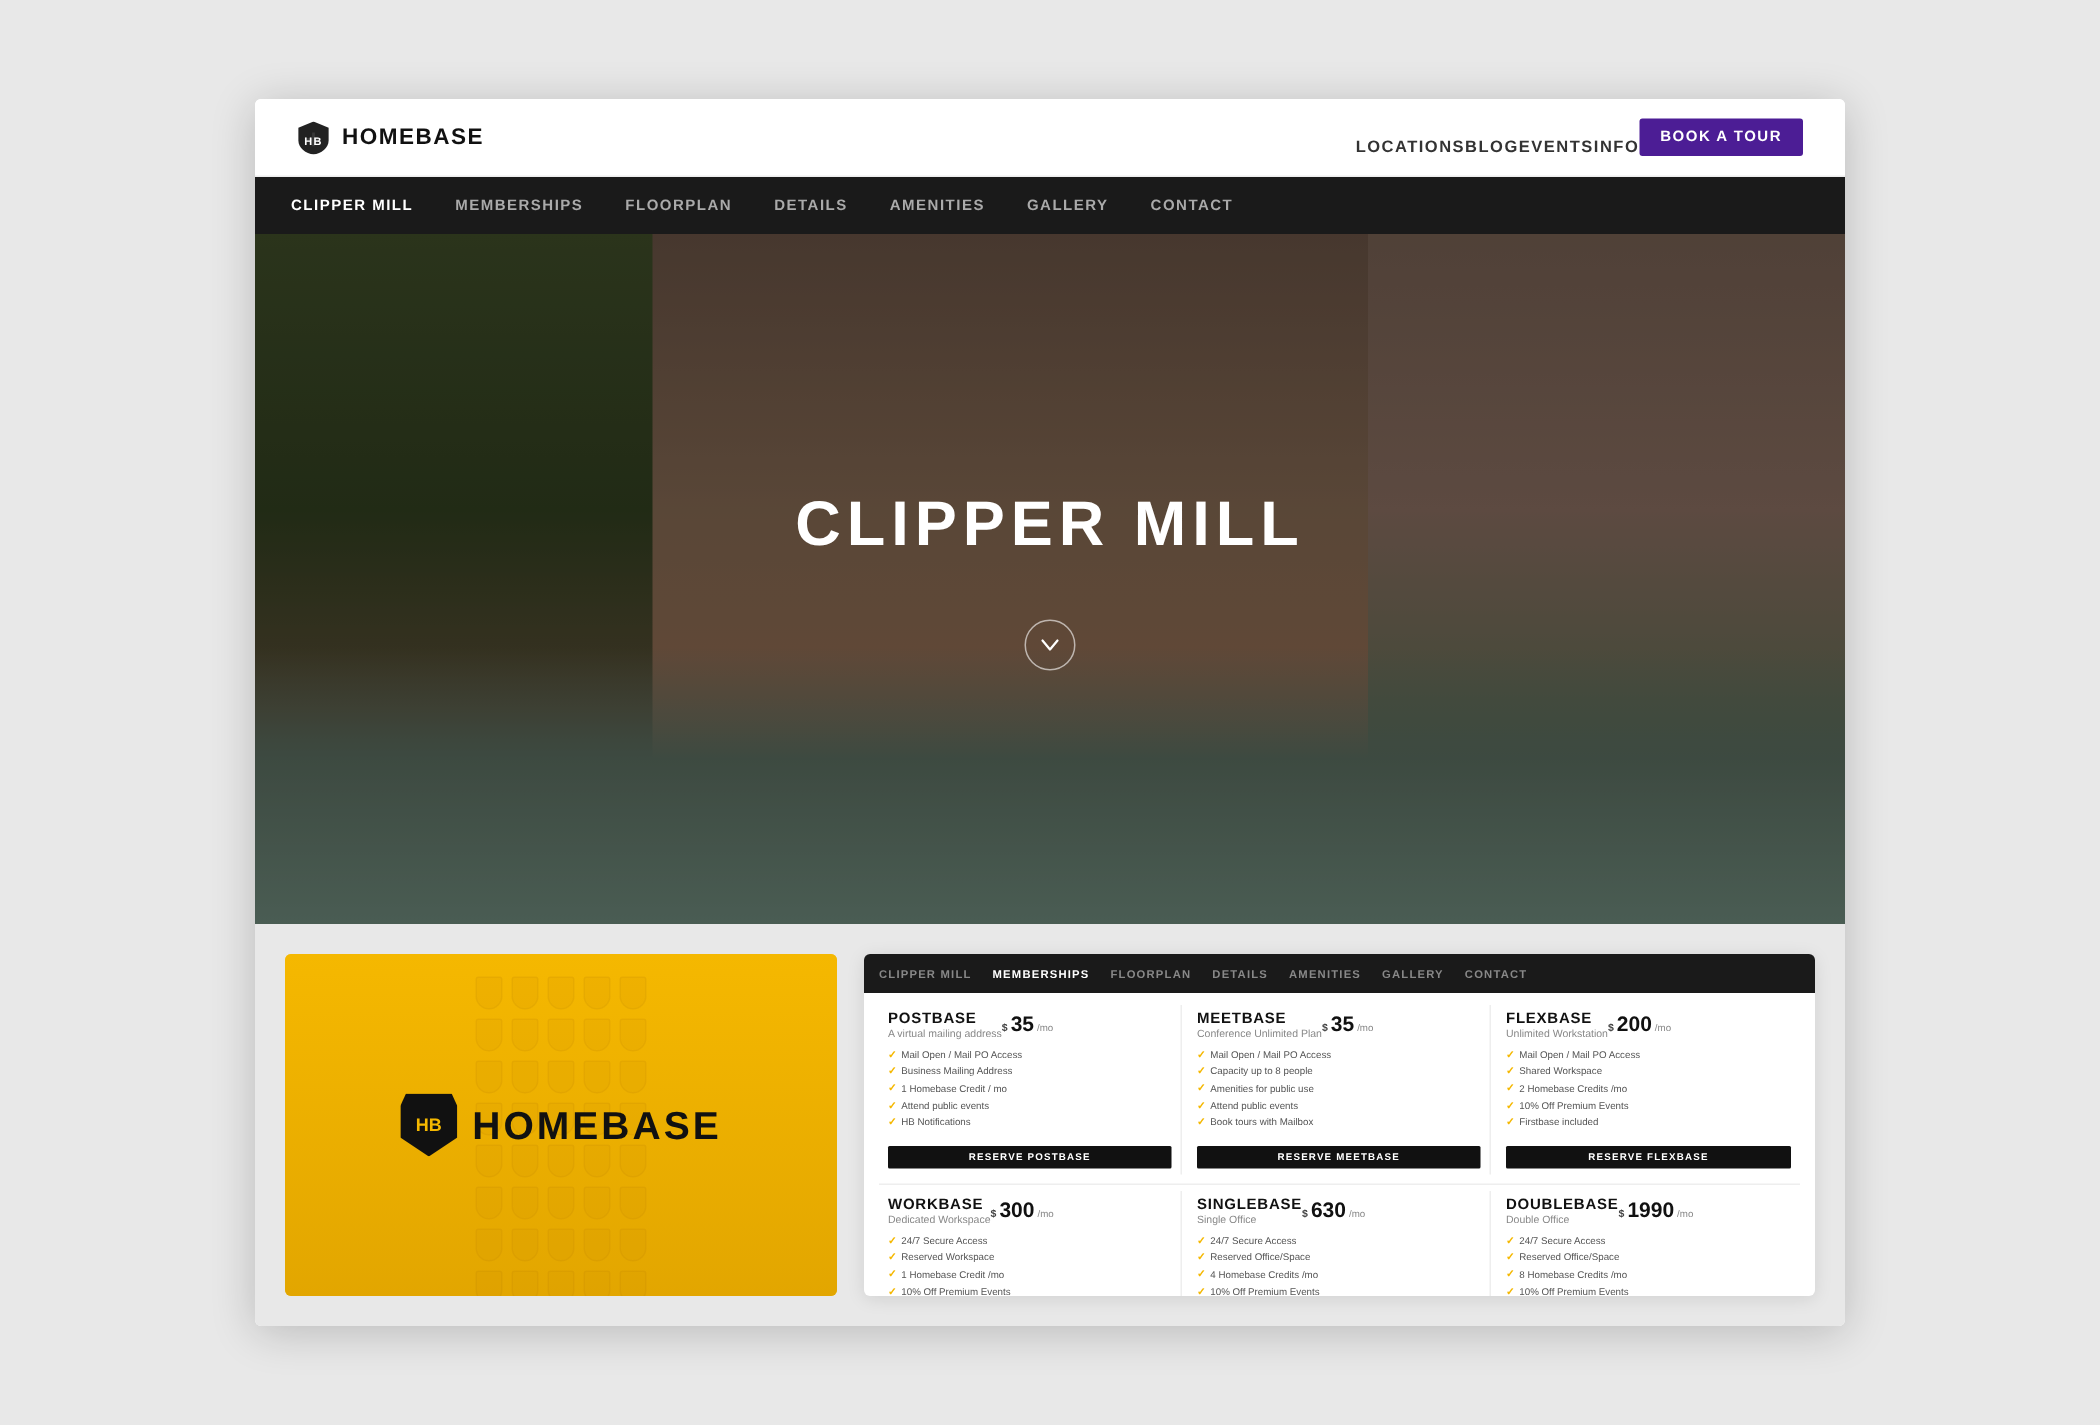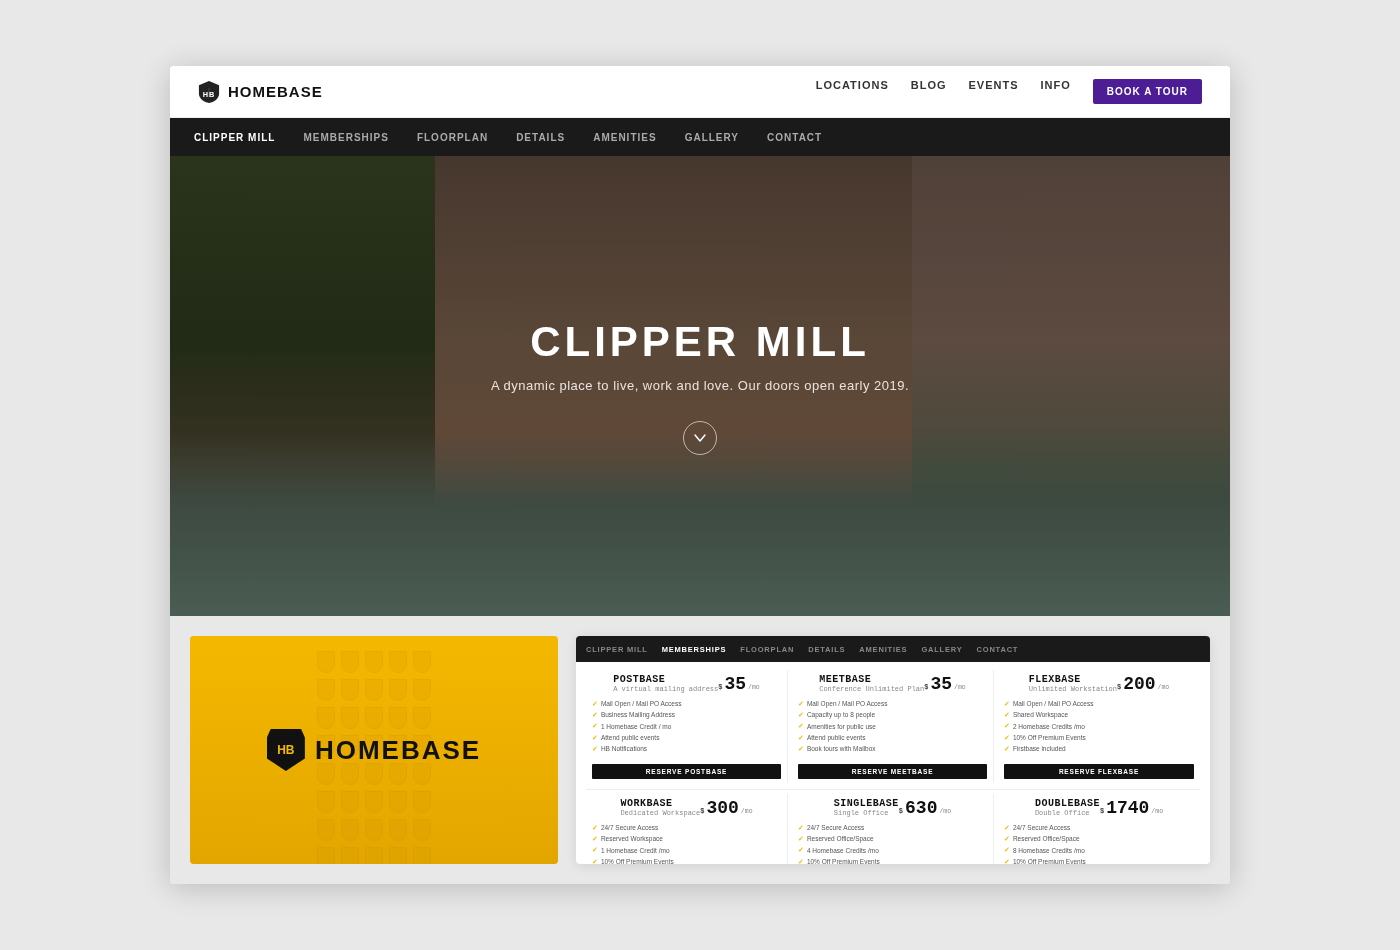--- a/index.html
+++ b/index.html
@@ -40,22 +40,21 @@
       font-size: 15px;
       letter-spacing: 1px;
       color: #111;
     }
     .logo-shield {
       width: 22px;
       height: 22px;
     }
     .top-nav-links {
       display: flex;
-      align-items: flex-start;
-      gap: 22px;
+      align-items: flex-end;
     }
     .top-nav-links a {
       text-decoration: none;
       color: #333;
       font-size: 11px;
       font-weight: 700;
       letter-spacing: 1px;
       text-transform: uppercase;
     }
     .book-tour-btn {
@@ -327,21 +326,21 @@
       gap: 2px;
       margin-bottom: 4px;
       justify-content: flex-end;
     }
     .tier-price-dollar {
       font-size: 7px;
       color: #444;
       font-weight: 700;
     }
     .tier-price-amount {
-      font-size: 18px;
+      font-size: 14px;
       font-weight: 900;
       color: #111;
     }
     .tier-price-mo {
       font-size: 6.5px;
       color: #888;
     }
     .tier-features {
       list-style: none;
       margin-bottom: 5px;
@@ -377,23 +376,22 @@
     }
 
     .mem-divider {
       height: 1px;
       background: #eee;
       margin: 4px 0;
     }
 
     .tier-price-top {
       display: flex;
-      justify-content: center;
+      justify-content: flex-start;
       align-items: flex-start;
-      font-family: Liberation Mono, monospace;
     }
 
     
     .tier-bottom-row {
       display: grid;
       grid-template-columns: 1fr 1fr 1fr;
       gap: 4px;
       margin-top: 2px;
     }
   </style>
@@ -433,21 +431,20 @@
   <div class="hero">
     <div class="hero-bg">
       <div class="hero-bg-left"></div>
       <div class="hero-bg-center"></div>
       <div class="hero-bg-right"></div>
       <div class="hero-bg-bottom"></div>
       <div class="hero-overlay"></div>
     </div>
     <div class="hero-content">
       <h1 class="hero-title">CLIPPER MILL</h1>
-      <p class="hero-subtitle">A dynamic place to live, work and love. Our doors open early 2019.</p>
     </div>
     <div class="hero-chevron">
       <svg viewBox="0 0 14 14" fill="none">
         <polyline points="2,4 7,10 12,4" stroke="white" stroke-width="1.5" fill="none" stroke-linecap="round" stroke-linejoin="round"></polyline>
       </svg>
     </div>
   </div>
 
   <div class="bottom-section">
 
@@ -656,21 +653,21 @@
           </div>
 
           <div class="tier-col">
             <div class="tier-price-top">
               <div>
                 <div class="tier-name">DOUBLEBASE</div>
                 <div class="tier-desc">Double Office</div>
               </div>
               <div class="tier-price-line">
                 <span class="tier-price-dollar">$</span>
-                <span class="tier-price-amount">1740</span>
+                <span class="tier-price-amount">1990</span>
                 <span class="tier-price-mo">/mo</span>
               </div>
             </div>
             <ul class="tier-features">
               <li>24/7 Secure Access</li>
               <li>Reserved Office/Space</li>
               <li>8 Homebase Credits /mo</li>
               <li>10% Off Premium Events</li>
 
             </ul>

